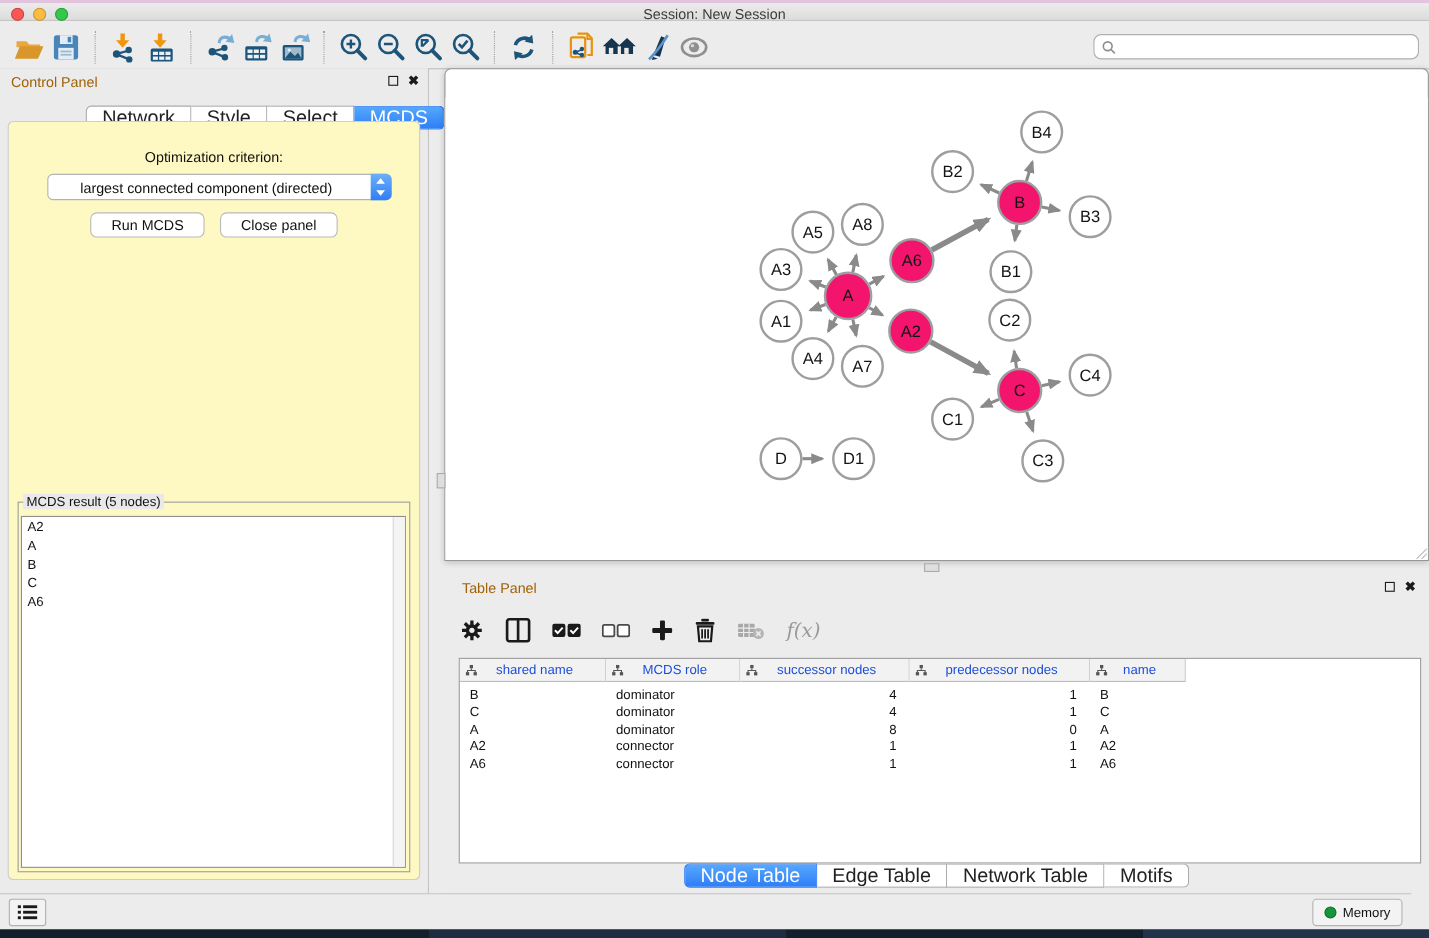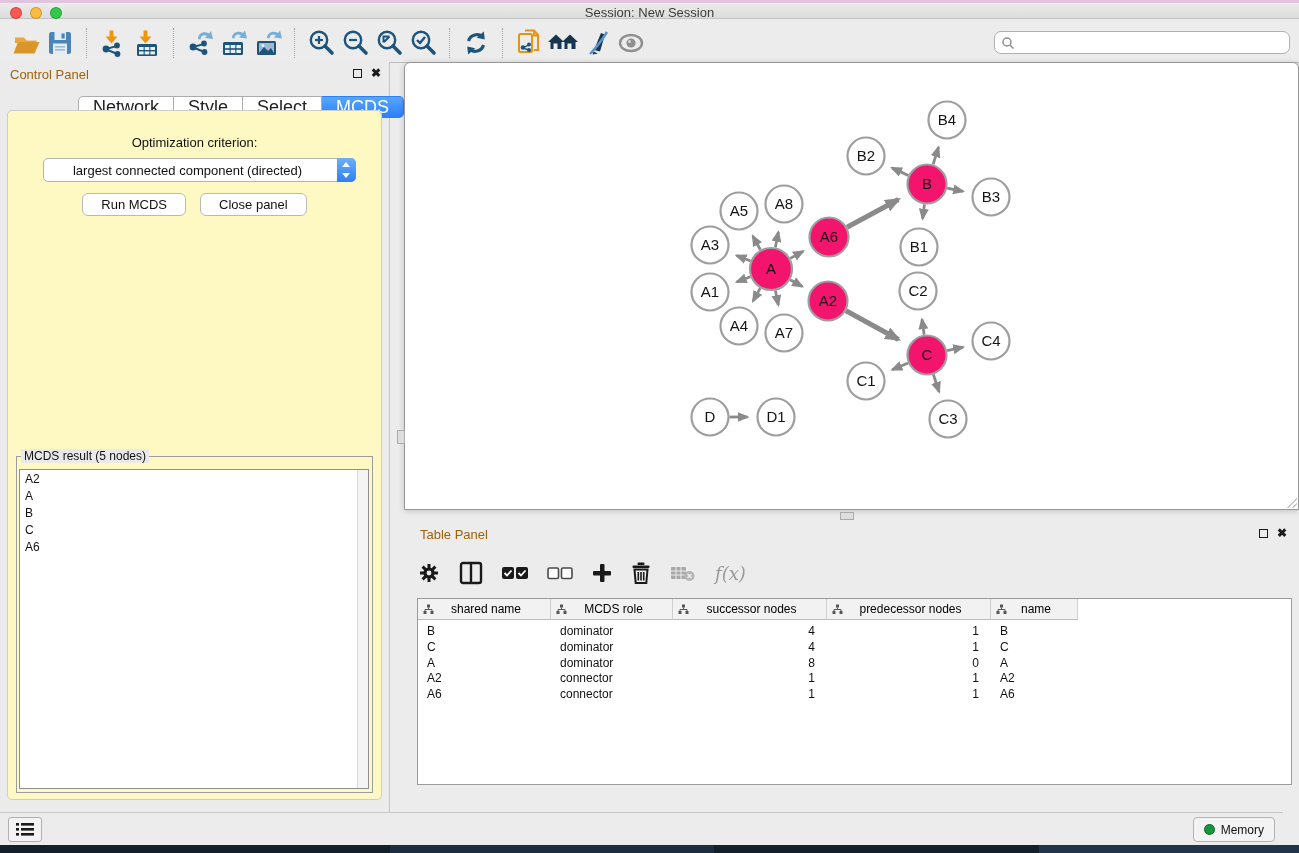--- a/index.html
+++ b/index.html
@@ -129,21 +129,21 @@
   .fx { font-family:"DejaVu Serif", serif; font-style:italic; font-size:18px; color:#9a9a9a; }
   .node-table {
     position:absolute; left:13px; right:7px; top:76px; height:187px; background:#fff;
     border:1px solid #9a9a9a; overflow:hidden; font-size:12px;
   }
   .tbl-header { position:absolute; left:0; top:0; height:21px; }
   .th-cell {
     position:absolute; top:0; height:21px; background:#f2f2f2; border-right:1px solid #cfcfcf;
     border-bottom:1px solid #bdbdbd; display:flex; align-items:center;
   }
-  .th-cell .th-label { flex:1; text-align:center; font-size:12px; color:#000000; padding-right:12px; }
+  .th-cell .th-label { flex:1; text-align:center; font-size:12px; color:#1d4ed8; padding-right:12px; }
   .th-tree { margin-left:5px; flex:0 0 auto; }
   .td-cell { position:absolute; height:16px; line-height:16px; color:#111; white-space:nowrap; }
   #tbl-tabs { position:absolute; left:0; right:0; bottom:5px; display:flex; justify-content:center; }
 
   
   .status-bar { left:0; right:16px; top:812px; height:33px; background:#ececec; border-top:1px solid #c6c6c6; }
   .list-btn {
     position:absolute; left:8px; top:4px; width:34px; height:25px; background:#f3f3f3;
     border:1px solid #b0b0b0; border-radius:3px; display:flex; align-items:center; justify-content:center;
   }
@@ -645,20 +645,28 @@
         <div class="td-cell" style="top: 71.4px; left: 255px; width: 154px; text-align: right; padding: 0px 12px 0px 0px;">1</div>
         <div class="td-cell" style="top: 71.4px; left: 409px; width: 164px; text-align: right; padding: 0px 12px 0px 0px;">1</div>
         <div class="td-cell" style="top: 71.4px; left: 573px; width: 87px; text-align: left; padding: 0px 0px 0px 9px;">A2</div>
         <div class="td-cell" style="top: 87.2px; left: 0px; width: 133px; text-align: left; padding: 0px 0px 0px 9px;">A6</div>
         <div class="td-cell" style="top: 87.2px; left: 133px; width: 122px; text-align: left; padding: 0px 0px 0px 9px;">connector</div>
         <div class="td-cell" style="top: 87.2px; left: 255px; width: 154px; text-align: right; padding: 0px 12px 0px 0px;">1</div>
         <div class="td-cell" style="top: 87.2px; left: 409px; width: 164px; text-align: right; padding: 0px 12px 0px 0px;">1</div>
         <div class="td-cell" style="top: 87.2px; left: 573px; width: 87px; text-align: left; padding: 0px 0px 0px 9px;">A6</div>
       </div>
   </div>
+  <div id="tbl-tabs">
+      <div class="seg-group">
+        <div class="seg active">Node Table</div>
+        <div class="seg">Edge Table</div>
+        <div class="seg">Network Table</div>
+        <div class="seg">Motifs</div>
+      </div>
+    </div>
 </div>
 
 <div class="abs status-bar">
   <div class="list-btn">
     <svg width="18" height="15">
         <g fill="#1a1a1a">
           <rect x="0" y="1" width="3" height="2.6"></rect>
           <rect x="5" y="1" width="13" height="2.6"></rect>
           <rect x="0" y="6" width="3" height="2.6"></rect>
           <rect x="5" y="6" width="13" height="2.6"></rect>

